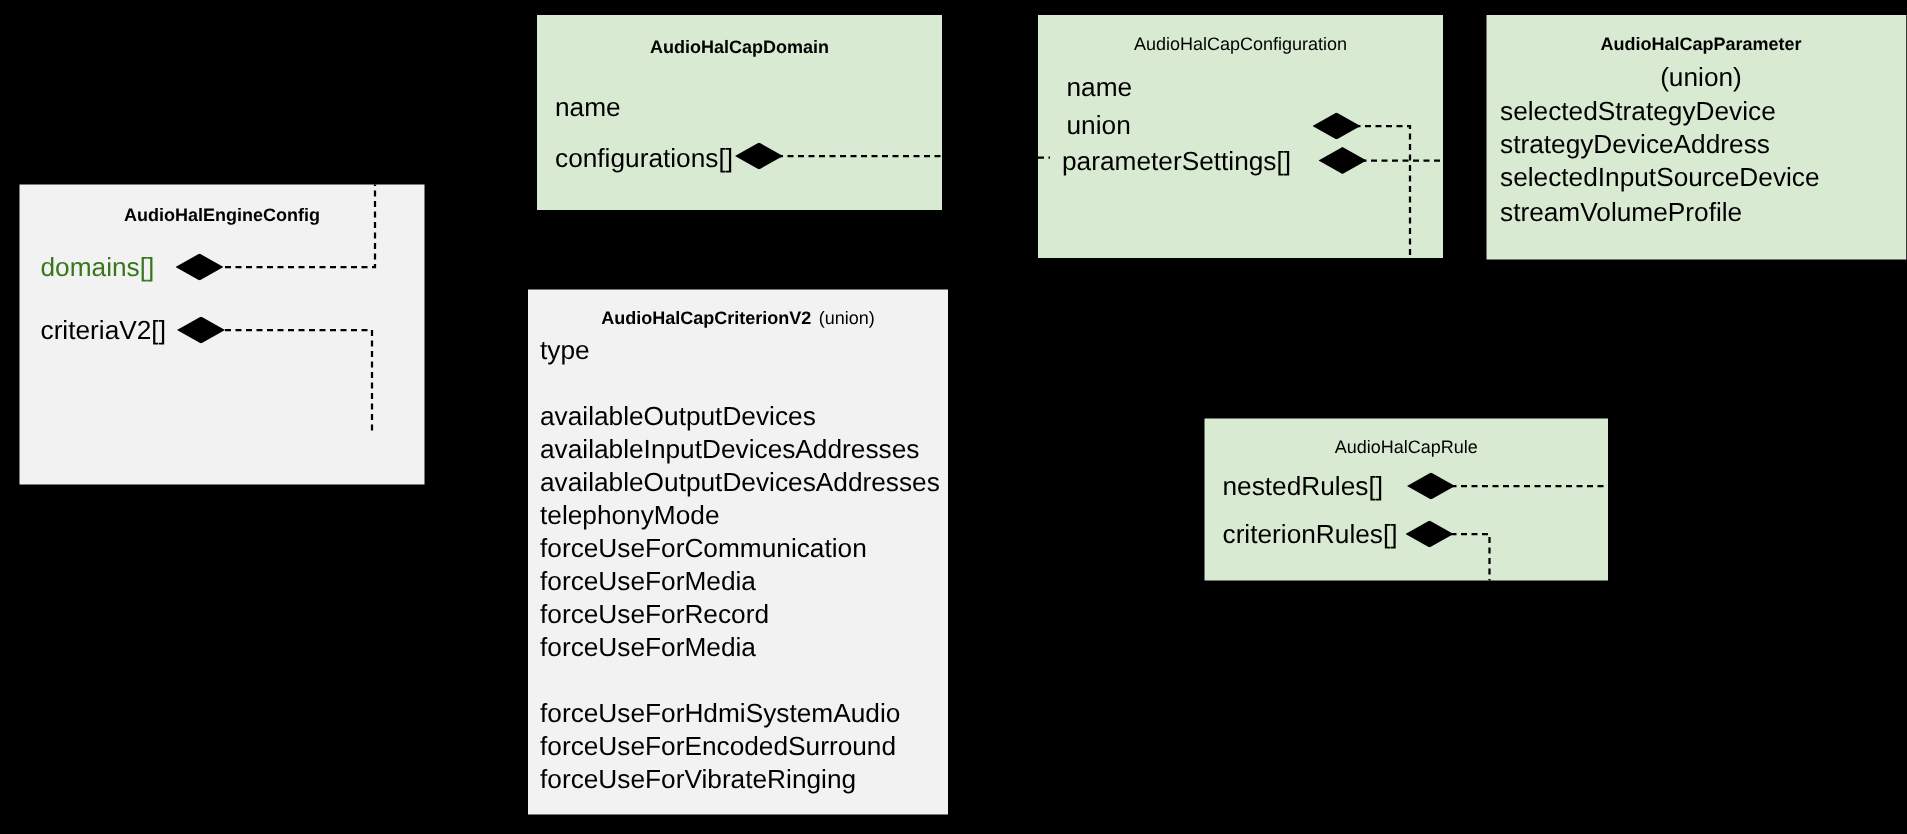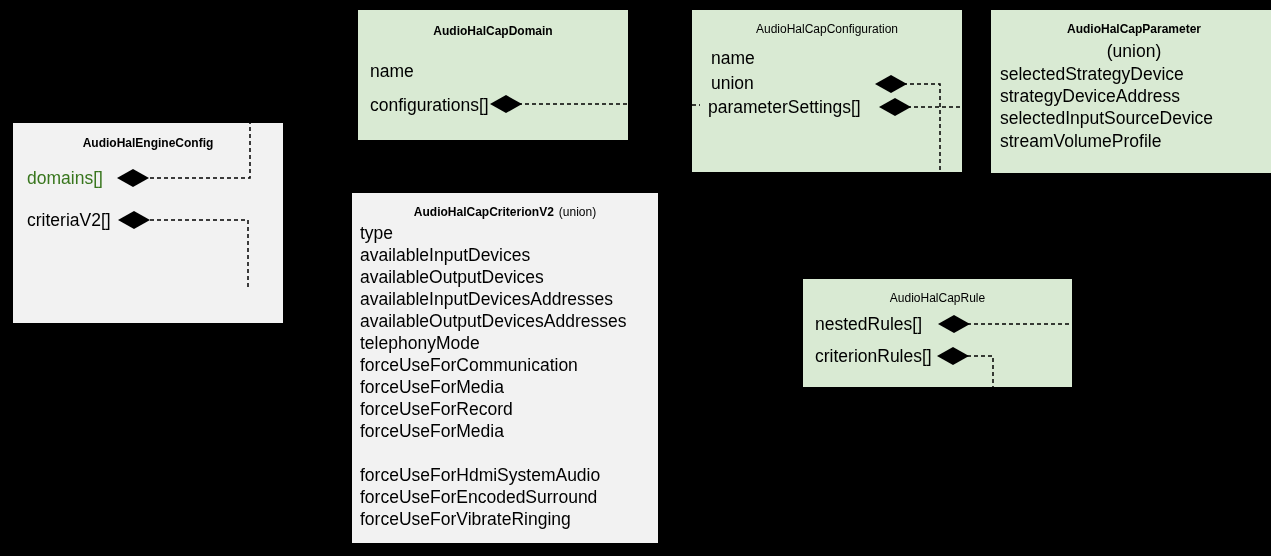--- a/index.html
+++ b/index.html
@@ -62,26 +62,25 @@
 
   <div class="box fill-green" style="left:991px;top:10px;width:286px;height:163px;">
     <div class="title bold" style="top:9px;">AudioHalCapParameter</div>
     <div class="subtitle" style="top:31px;">(union)</div>
     <div class="field" style="left:9px;top:54px;">selectedStrategyDevice</div>
     <div class="field" style="left:9px;top:76px;">strategyDeviceAddress</div>
     <div class="field" style="left:9px;top:98px;">selectedInputSourceDevice</div>
     <div class="field" style="left:9px;top:121px;">streamVolumeProfile</div>
   </div>
 
-  <div class="box fill-gray" style="left:352px;top:193px;width:306px;height:350px;">
+  <div class="box fill-gray" style="left:352px;top:193px;width:280px;height:350px;">
     <div class="title" style="top:9px;">
       <span class="bold">AudioHalCapCriterionV2</span><span class="suffix">(union)</span>
     </div>
     <div class="field" style="left:8px;top:30px;">type</div>
-    <div class="field" style="left:8px;top:52px;">availableInputDevices</div>
     <div class="field" style="left:8px;top:74px;">availableOutputDevices</div>
     <div class="field" style="left:8px;top:96px;">availableInputDevicesAddresses</div>
     <div class="field" style="left:8px;top:118px;">availableOutputDevicesAddresses</div>
     <div class="field" style="left:8px;top:140px;">telephonyMode</div>
     <div class="field" style="left:8px;top:162px;">forceUseForCommunication</div>
     <div class="field" style="left:8px;top:184px;">forceUseForMedia</div>
     <div class="field" style="left:8px;top:206px;">forceUseForRecord</div>
     <div class="field" style="left:8px;top:228px;">forceUseForMedia</div>
     <div class="field" style="left:8px;top:272px;">forceUseForHdmiSystemAudio</div>
     <div class="field" style="left:8px;top:294px;">forceUseForEncodedSurround</div>

